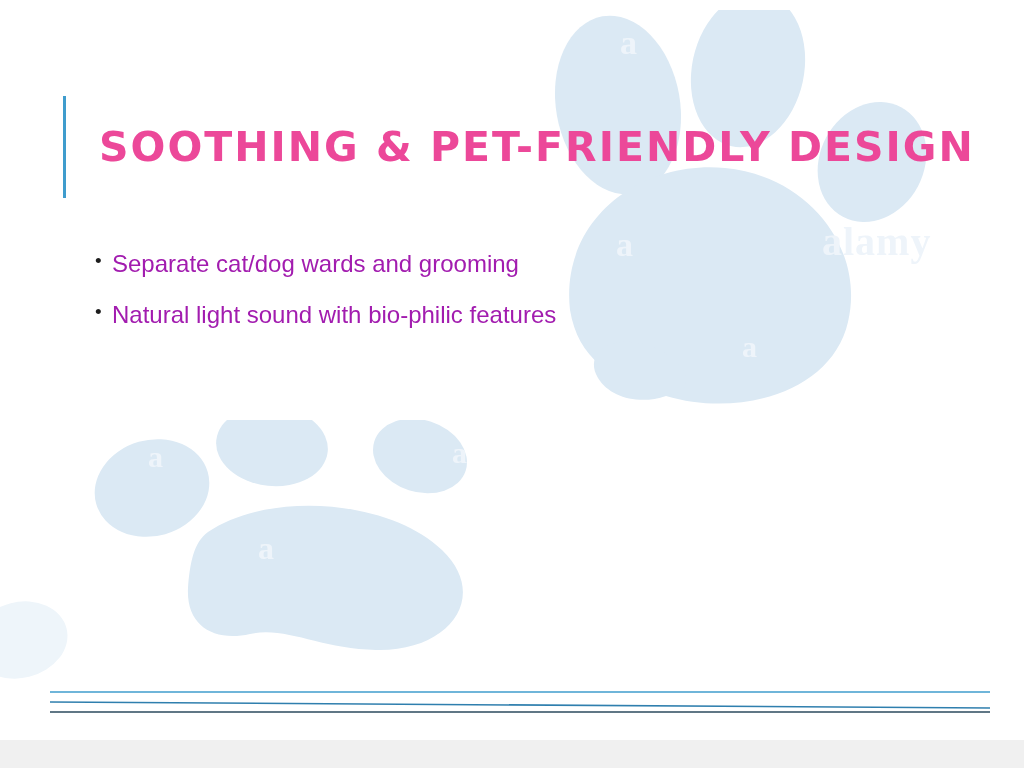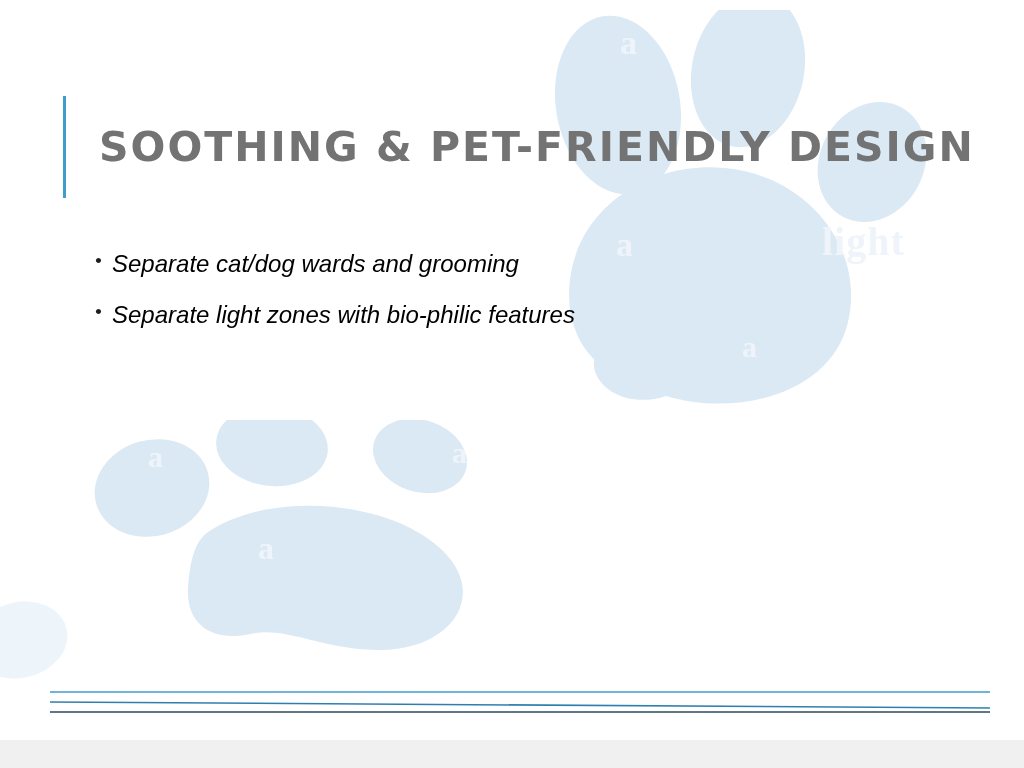--- a/index.html
+++ b/index.html
@@ -54,46 +54,45 @@
     width: 3px;
     background: #3f9ccd;
     margin-right: 33px;
     height: 102px;
   }
   .slide-title {
     font-family: "DejaVu Sans", sans-serif;
     font-size: 41px;
     font-weight: bold;
     letter-spacing: 2.0px;
-    color: #737373;
+    color: #ec4899;
     line-height: 102px;
     white-space: nowrap;
   }
 
   
   .bullets {
     position: absolute;
     left: 95px;
     top: 252px;
     width: 620px;
     z-index: 2;
     list-style: none;
     margin: 0;
     padding: 0;
   }
   .bullets li {
     position: relative;
     font-family: "Liberation Sans", sans-serif;
     font-size: 24px;
-    color: #000000;
+    color: #a21caf;
     line-height: 1;
     margin-bottom: 27px;
     padding-left: 17px;
     white-space: nowrap;
-    font-style: italic;
   }
   .bullets li::before {
     content: "\2022";
     position: absolute;
     left: 0;
     top: -1px;
     font-size: 19px;
     color: #1d1d1d;
   }
 
@@ -140,35 +139,35 @@
       <ellipse cx="330" cy="36" rx="48" ry="36" fill="#dbe9f4" transform="rotate(18 330 36)"></ellipse>
       <path d="M118 112 C180 70 300 80 352 130 C400 176 360 232 286 230 C230 229 196 206 160 214 C124 222 96 206 98 168 C100 142 104 122 118 112 Z" fill="#dbe9f4"></path>
     </svg>
 
     <svg style="left:-20px; top:600px; width:160px; height:140px;" viewBox="0 0 160 140">
       <ellipse cx="40" cy="40" rx="48" ry="38" fill="#eef5fa" transform="rotate(-14 40 40)"></ellipse>
     </svg>
 
     <div class="wm-text" style="left:620px; top:24px; font-size:34px;">a</div>
     <div class="wm-text" style="left:616px; top:226px; font-size:34px;">a</div>
-    <div class="wm-text" style="left:822px; top:218px; font-size:40px;">light</div>
+    <div class="wm-text" style="left:822px; top:218px; font-size:40px;">alamy</div>
     <div class="wm-text" style="left:742px; top:330px; font-size:30px;">a</div>
     <div class="wm-text" style="left:148px; top:440px; font-size:30px;">a</div>
     <div class="wm-text" style="left:452px; top:436px; font-size:30px;">a</div>
     <div class="wm-text" style="left:258px; top:530px; font-size:32px;">a</div>
   </div>
 
   <div class="title-wrap">
     <div class="title-rule"></div>
     <div class="slide-title">SOOTHING &amp; PET-FRIENDLY DESIGN</div>
   </div>
 
   <ul class="bullets">
     <li>Separate cat/dog wards and grooming</li>
-    <li>Separate light zones with bio-philic features</li>
+    <li>Natural light sound with bio-philic features</li>
   </ul>
 
   <div class="bottom-rules">
     <svg viewBox="0 0 940 26" preserveAspectRatio="none">
       <line x1="0" y1="3" x2="940" y2="3" stroke="#3f9ccd" stroke-width="1.6"></line>
       <line x1="0" y1="13" x2="940" y2="19" stroke="#2f7fae" stroke-width="1.6"></line>
       <line x1="0" y1="23" x2="940" y2="23" stroke="#2b4a5e" stroke-width="1.6"></line>
     </svg>
   </div>
 

